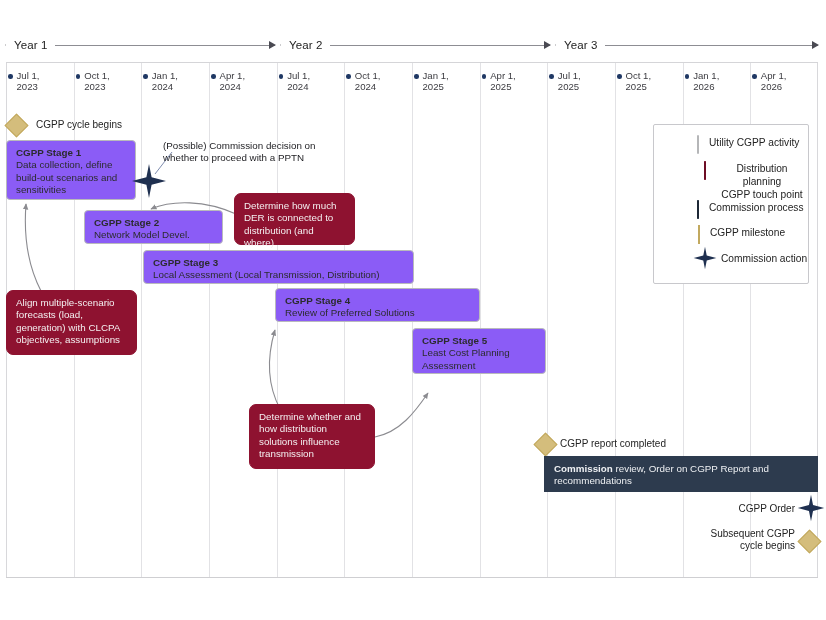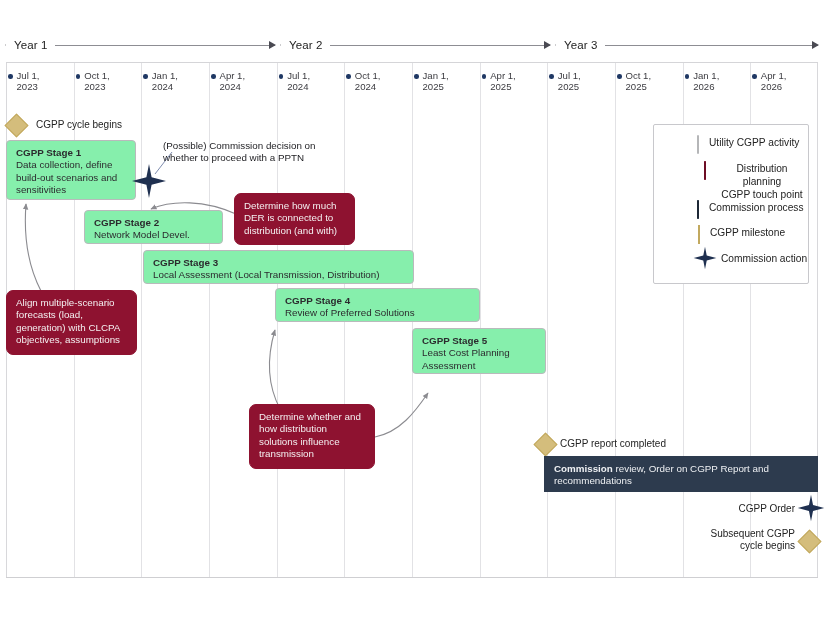--- a/index.html
+++ b/index.html
@@ -95,21 +95,21 @@
     position: absolute;
     border-radius: 4px;
     padding: 6px 8px 7px 9px;
     font-size: 9.8px;
     line-height: 12.3px;
   }
   .box .ttl { font-weight: bold; display: block; }
   .box .sub { display: block; }
 
   .box.utility {
-    background: #86efac;
+    background: #8b5cf6;
     border: 1px solid #b9babc;
     color: #2b2b2e;
   }
   .box.touch {
     background: #8e1230;
     border: 1px solid #8e1230;
     color: #f4eff0;
     border-radius: 7px;
   }
   .box.commission {
@@ -359,21 +359,21 @@
     <span class="ttl">CGPP Stage 5</span>
     <span class="sub">Least Cost Planning Assessment</span>
   </div>
 
 
   <div class="box touch" style="left:6px; top:290px; width:131px; height:65px;">
     <span class="sub">Align multiple-scenario forecasts (load, generation) with CLCPA objectives, assumptions</span>
   </div>
 
   <div class="box touch" style="left:234px; top:193px; width:121px; height:52px;">
-    <span class="sub">Determine how much DER is connected to distribution (and with)</span>
+    <span class="sub">Determine how much DER is connected to distribution (and where)</span>
   </div>
 
   <div class="box touch" style="left:249px; top:404px; width:126px; height:65px;">
     <span class="sub">Determine whether and how distribution solutions influence transmission</span>
   </div>
 
   <svg class="star" style="left:131px; top:163px;" width="36" height="36" viewBox="0 0 36 36">
     <path d="M18,1 L20.6,14.2 L35,18 L20.6,21.8 L18,35 L15.4,21.8 L1,18 L15.4,14.2 Z" fill="#1f3050"></path>
   </svg>
   <div class="note" style="left:163px; top:140px;">

